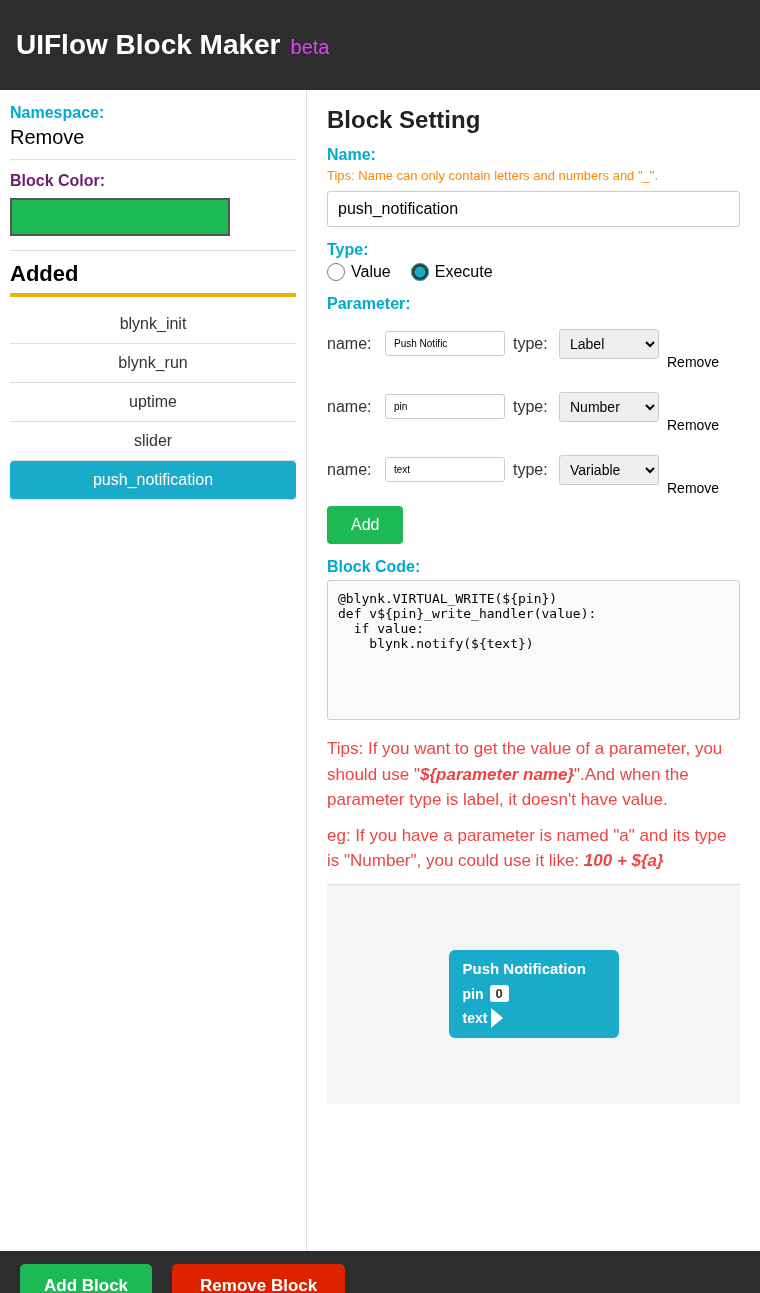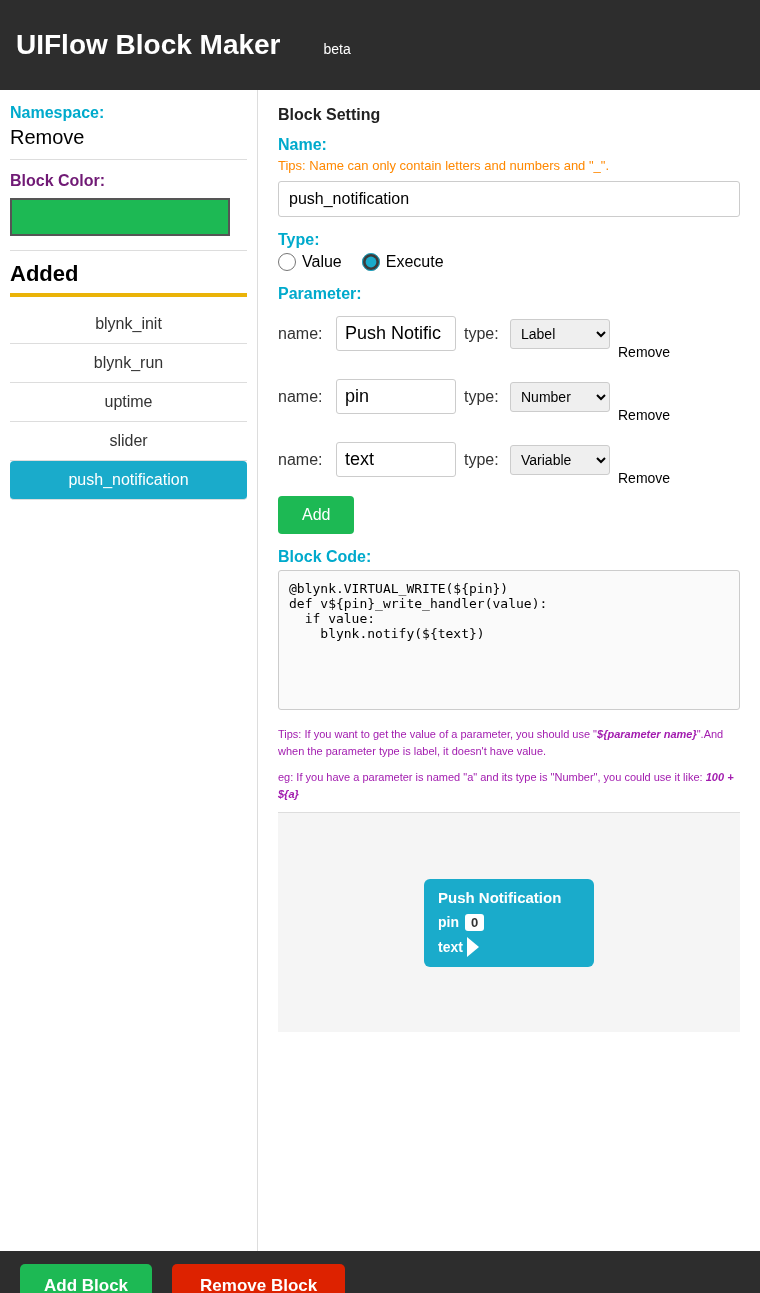--- a/index.html
+++ b/index.html
@@ -8,31 +8,31 @@
     
     .header {
       background: #2d2d2d;
       color: white;
       padding: 29px 16px;
       display: flex;
       align-items: baseline;
       gap: 10px;
     }
     .header-title { font-size: 28px; font-weight: bold; }
-    .header-beta { font-size: 14px; color: #ffffff; margin-left: 33px; }
+    .header-beta { font-size: 20px; color: #d946ef; }
 
     
     .main-layout {
       display: flex;
       height: calc(1293px - 62px - 70px);
     }
 
     
     .sidebar {
-      width: 258px;
+      width: 307px;
       background: white;
       border-right: 1px solid #ddd;
       padding: 14px 10px;
       flex-shrink: 0;
     }
     .sidebar-label {
       color: #00aacc;
       font-weight: bold;
       font-size: 16px;
       margin-bottom: 4px;
@@ -79,21 +79,21 @@
 
     
     .content {
       flex: 1;
       background: white;
       overflow-y: auto;
       padding: 16px 20px;
     }
 
     .block-setting-title {
-      font-size: 16px;
+      font-size: 24px;
       font-weight: bold;
       margin-bottom: 12px;
       color: #222;
     }
 
     .section-label {
       color: #00aacc;
       font-weight: bold;
       font-size: 16px;
       margin-bottom: 4px;
@@ -140,21 +140,21 @@
       margin-bottom: 10px;
     }
     .param-label {
       font-size: 16px;
       color: #333;
       min-width: 50px;
     }
     .param-input {
       width: 120px;
       padding: 6px 8px;
-      font-size: 18px;
+      font-size: 10px;
       border: 1px solid #ccc;
       border-radius: 3px;
     }
     .param-type-label {
       font-size: 16px;
       color: #333;
       min-width: 38px;
     }
     .param-select {
       padding: 5px 6px;
@@ -191,22 +191,22 @@
       border-radius: 3px;
       padding: 10px;
       font-family: monospace;
       font-size: 13px;
       resize: none;
       background: #fafafa;
       margin-bottom: 12px;
     }
 
     .tips-orange {
-      color: #a21caf;
-      font-size: 11px;
+      color: #ef4444;
+      font-size: 17px;
       line-height: 1.5;
       margin-bottom: 10px;
     }
     .tips-orange em {
       font-style: italic;
       font-weight: bold;
     }
 
     
     .preview-area {

